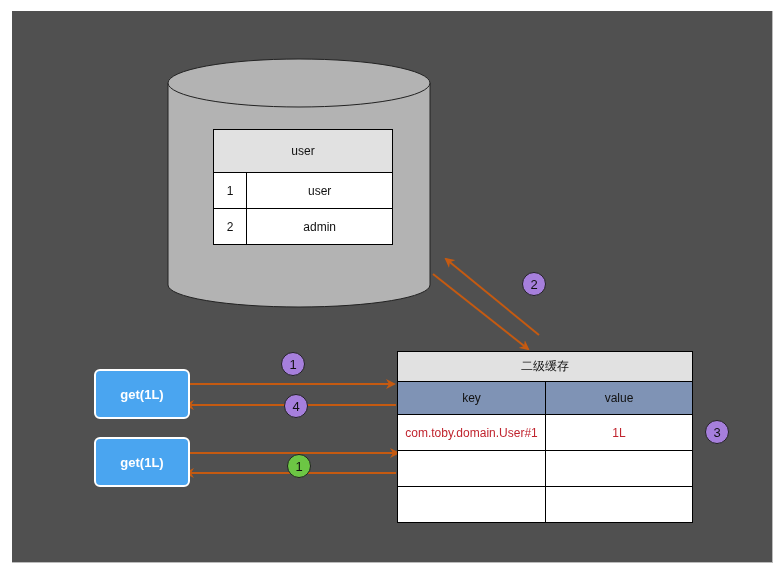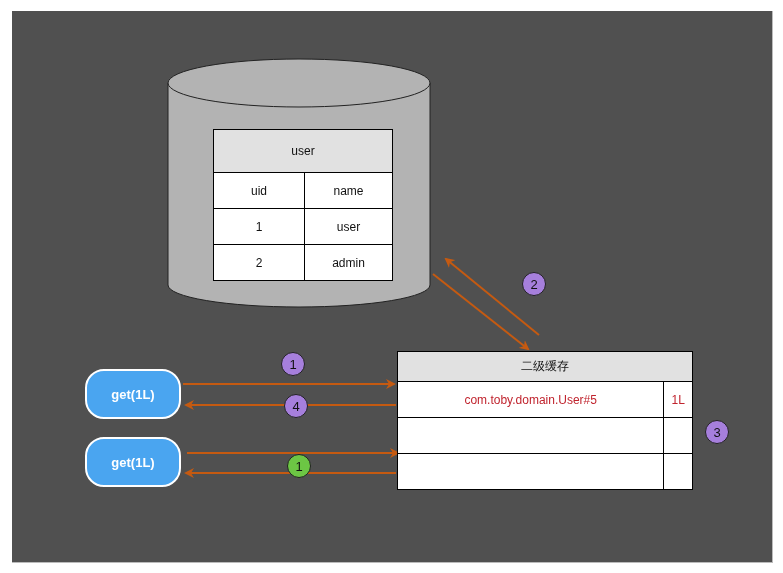--- a/index.html
+++ b/index.html
@@ -7,22 +7,22 @@
          font-family:"Liberation Sans", sans-serif; }
   #canvas { position:absolute; left:12px; top:11px; width:760px; height:551px;
             background:#505050; border-right:1px solid #bbb; border-bottom:1px solid #bbb; }
   svg#diagram { position:absolute; left:0; top:0; width:783px; height:573px; }
   .tbl { position:absolute; border-collapse:collapse; background:#fff; }
   .tbl td { border:1.5px solid #000; text-align:center; font-size:12px; color:#111; padding:0; }
   .hdr { background:#e1e1e1; }
   .colhdr { background:#7f93b5; }
   .red { color:#c0242e !important; }
   .getbtn { position:absolute; width:96px; height:50px; background:#4aa5f0; border:2px solid #fff;
-            border-radius:19px; color:#fff; font-weight:bold; font-size:13px;
-            display:flex; align-items:center; justify-content:center; box-sizing:border-box; }
+            border-radius:6px; color:#fff; font-weight:bold; font-size:13px;
+            display:flex; align-items:center; justify-content:center; box-sizing:border-box;margin-left:9px; }
   .badge { position:absolute; width:24px; height:24px; border-radius:50%; border:1px solid #222;
            display:flex; align-items:center; justify-content:center; font-size:13px; color:#111;
            box-sizing:border-box; }
 </style>
 </head>
 <body>
 
 <div id="canvas"></div>
 
 <svg id="diagram">
@@ -44,41 +44,41 @@
   <line x1="539" y1="335" x2="446" y2="259" stroke="#c55a11" stroke-width="2" marker-end="url(#ah)"></line>
   <line x1="433" y1="274" x2="528" y2="349" stroke="#c55a11" stroke-width="2" marker-end="url(#ah)"></line>
 </svg>
 
 <table class="tbl" style="left:213px; top:129px; width:180px;">
   <tbody>
       <tr style="height:43px;">
         <td colspan="2" class="hdr">user</td>
       </tr>
   <tr style="height:36px;">
-    <td style="width:90px">uid</td>
-    <td>name</td>
-  </tr>
-  <tr style="height:36px;">
     <td>1</td>
     <td>user</td>
   </tr>
   <tr style="height:36px;">
     <td>2</td>
     <td>admin</td>
   </tr>
 </tbody>
   </table>
 
 <table class="tbl" style="left:397px; top:351px; width:296px;padding-left:44px;">
   <tbody>
       <tr style="height:30px;">
         <td colspan="2" class="hdr">二级缓存</td>
       </tr>
+  <tr style="height:33px;" class="colhdr">
+    <td style="width:147px" class="colhdr">key</td>
+    <td class="colhdr">value</td>
+  </tr>
   <tr style="height:36px;">
-    <td class="red">com.toby.domain.User#5</td>
+    <td class="red">com.toby.domain.User#1</td>
     <td class="red">1L</td>
   </tr>
   <tr style="height:36px;">
     <td></td>
     <td></td>
   </tr>
   <tr style="height:36px;">
     <td></td>
     <td></td>
   </tr>

